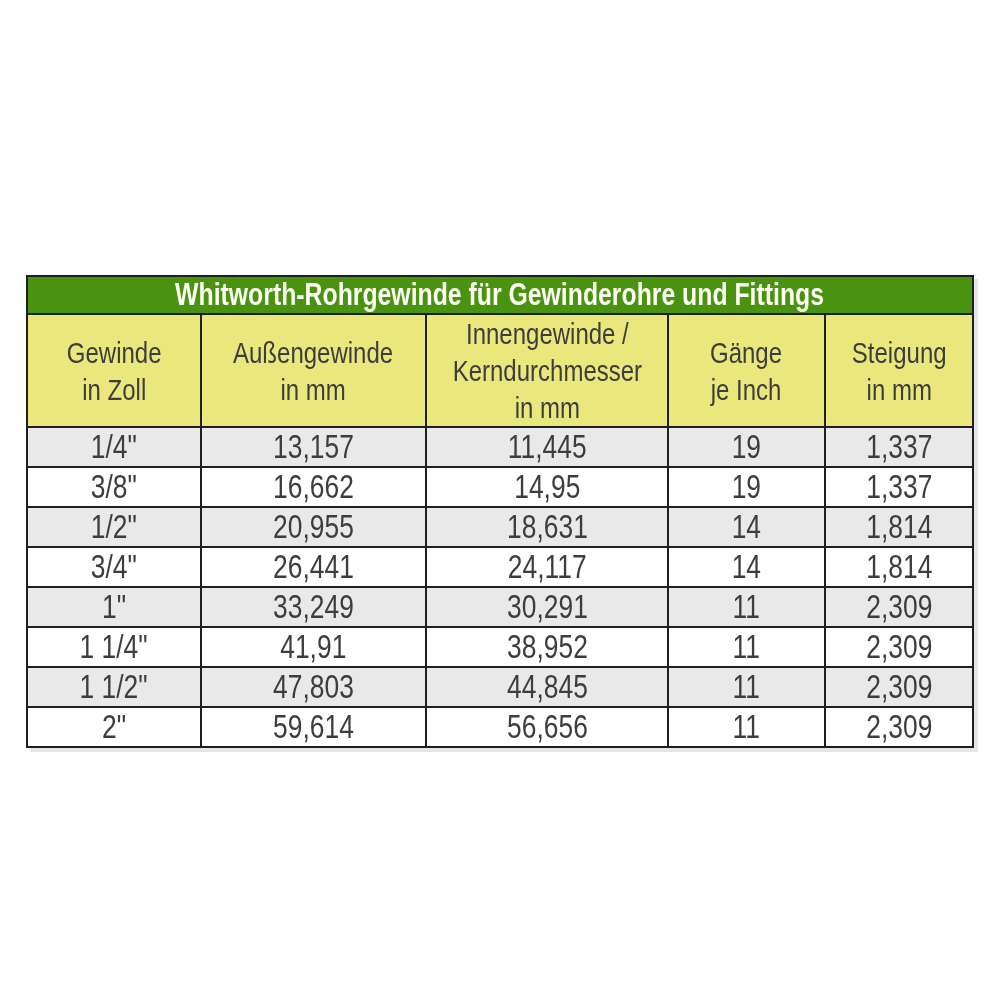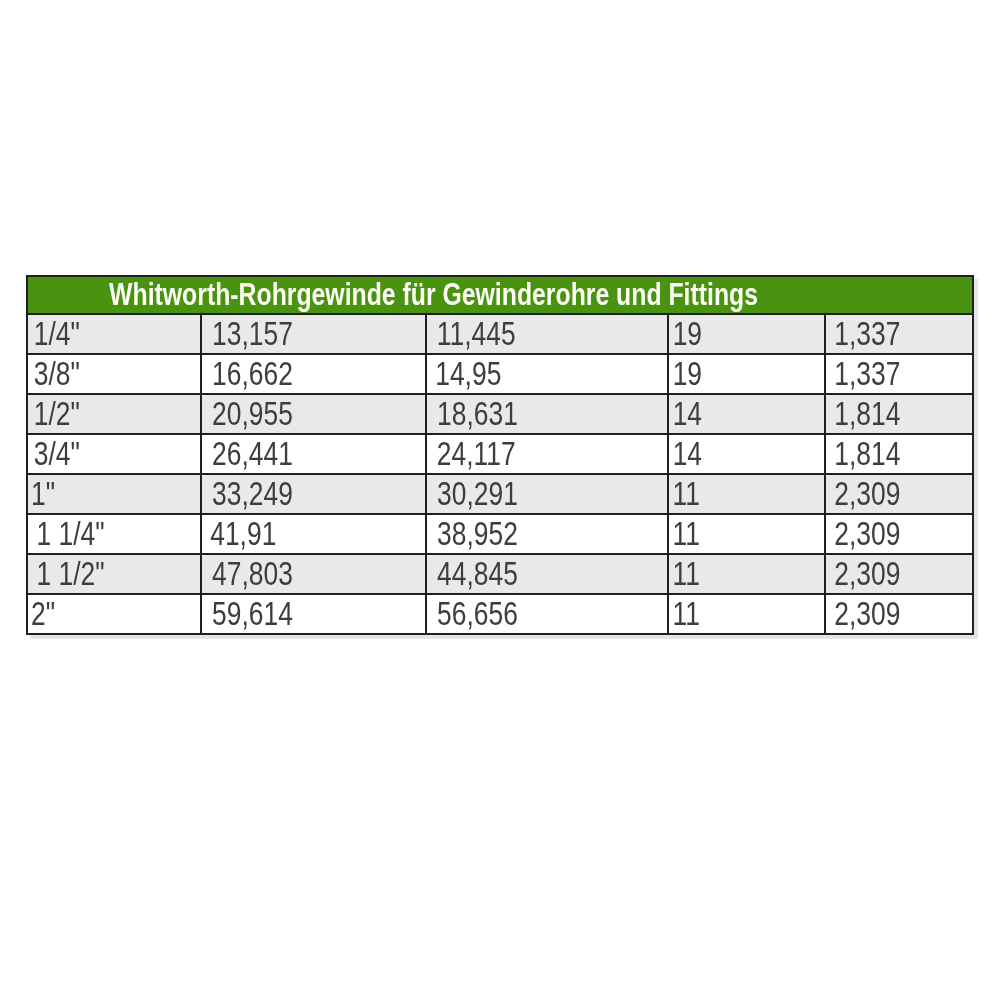--- a/index.html
+++ b/index.html
@@ -15,20 +15,21 @@
     width: 946px;
   }
   table.whitworth {
     width: 946px;
     table-layout: fixed;
     border-collapse: collapse;
     box-shadow: 4px 4px 0 rgba(0,0,0,0.10);
   }
   table.whitworth td {
     border: 2px solid #1f1f1f;
+    text-align: center;
     vertical-align: middle;
     color: #3d3d3d;
     overflow: hidden;
   }
   td.title-cell {
     background: #4a9310;
     height: 36px;
     border-bottom-width: 3px;
   }
   td.title-cell .cell-text {
@@ -66,20 +67,43 @@
       <col style="width:174px">
       <col style="width:225px">
       <col style="width:242px">
       <col style="width:157px">
       <col style="width:148px">
     </colgroup>
     <tbody>
       <tr>
         <td class="title-cell" colspan="5">
           <span class="cell-text">Whitworth-Rohrgewinde für Gewinderohre und Fittings</span>
+        </td>
+      </tr>
+      <tr>
+        <td class="header-cell">
+          <span class="cell-text">Gewinde
+in Zoll</span>
+        </td>
+        <td class="header-cell">
+          <span class="cell-text">Außengewinde
+in mm</span>
+        </td>
+        <td class="header-cell">
+          <span class="cell-text">Innengewinde /
+Kerndurchmesser
+in mm</span>
+        </td>
+        <td class="header-cell">
+          <span class="cell-text">Gänge
+je Inch</span>
+        </td>
+        <td class="header-cell">
+          <span class="cell-text">Steigung
+in mm</span>
         </td>
       </tr>
 
       <tr class="row-alt">
         <td class="data-cell"><span class="cell-text">1/4"</span></td>
         <td class="data-cell"><span class="cell-text">13,157</span></td>
         <td class="data-cell"><span class="cell-text">11,445</span></td>
         <td class="data-cell"><span class="cell-text">19</span></td>
         <td class="data-cell"><span class="cell-text">1,337</span></td>
       </tr>

